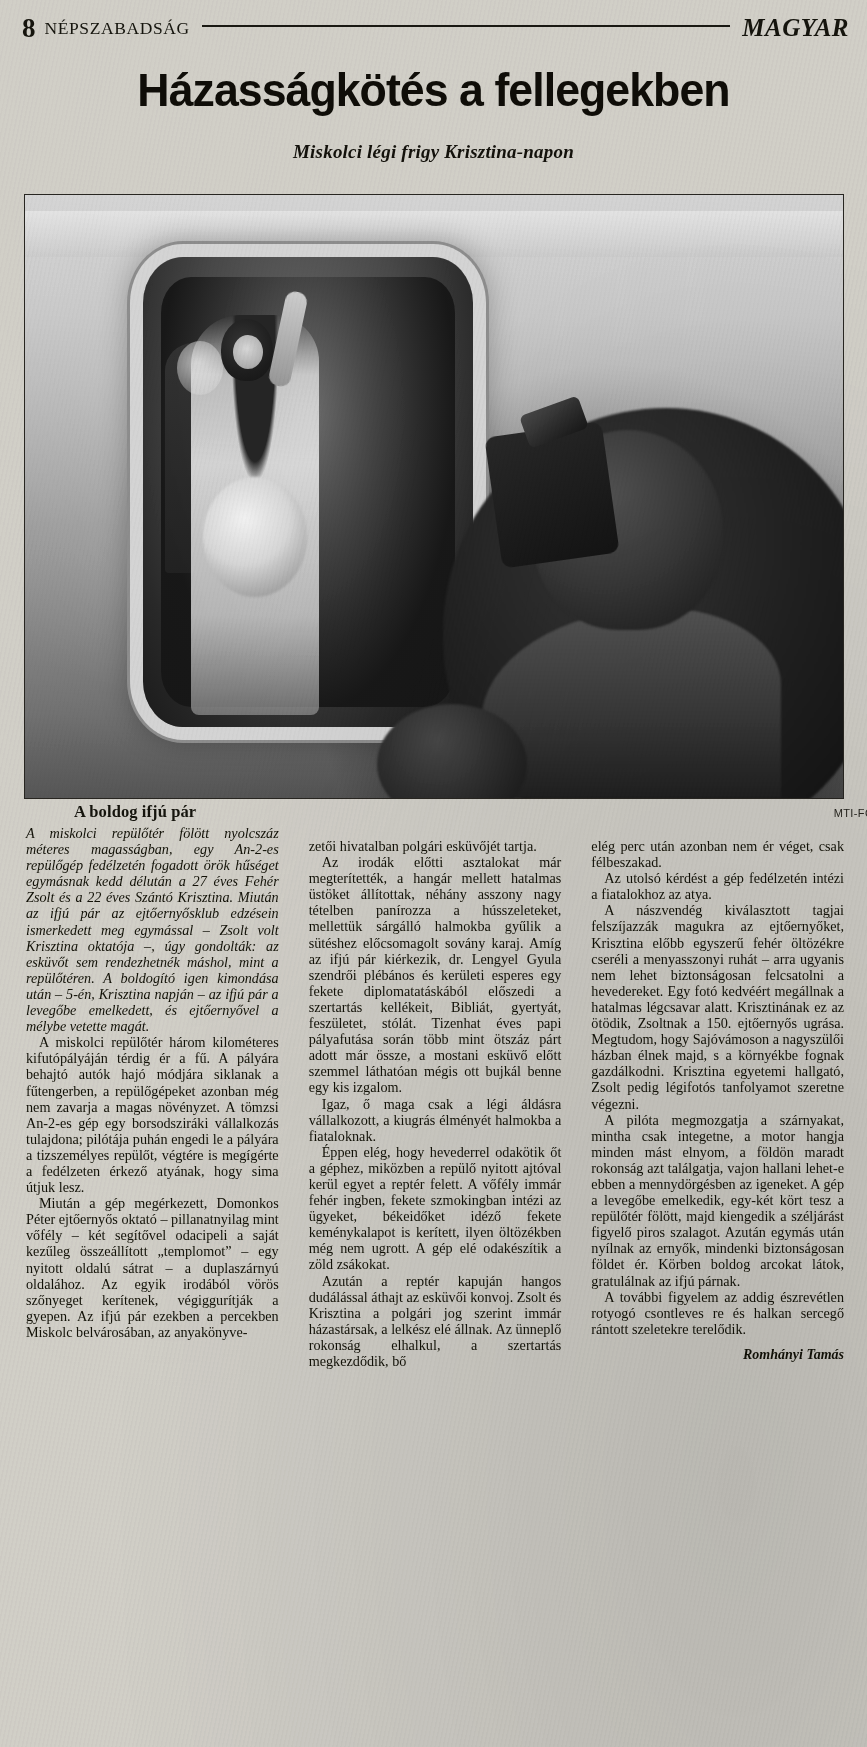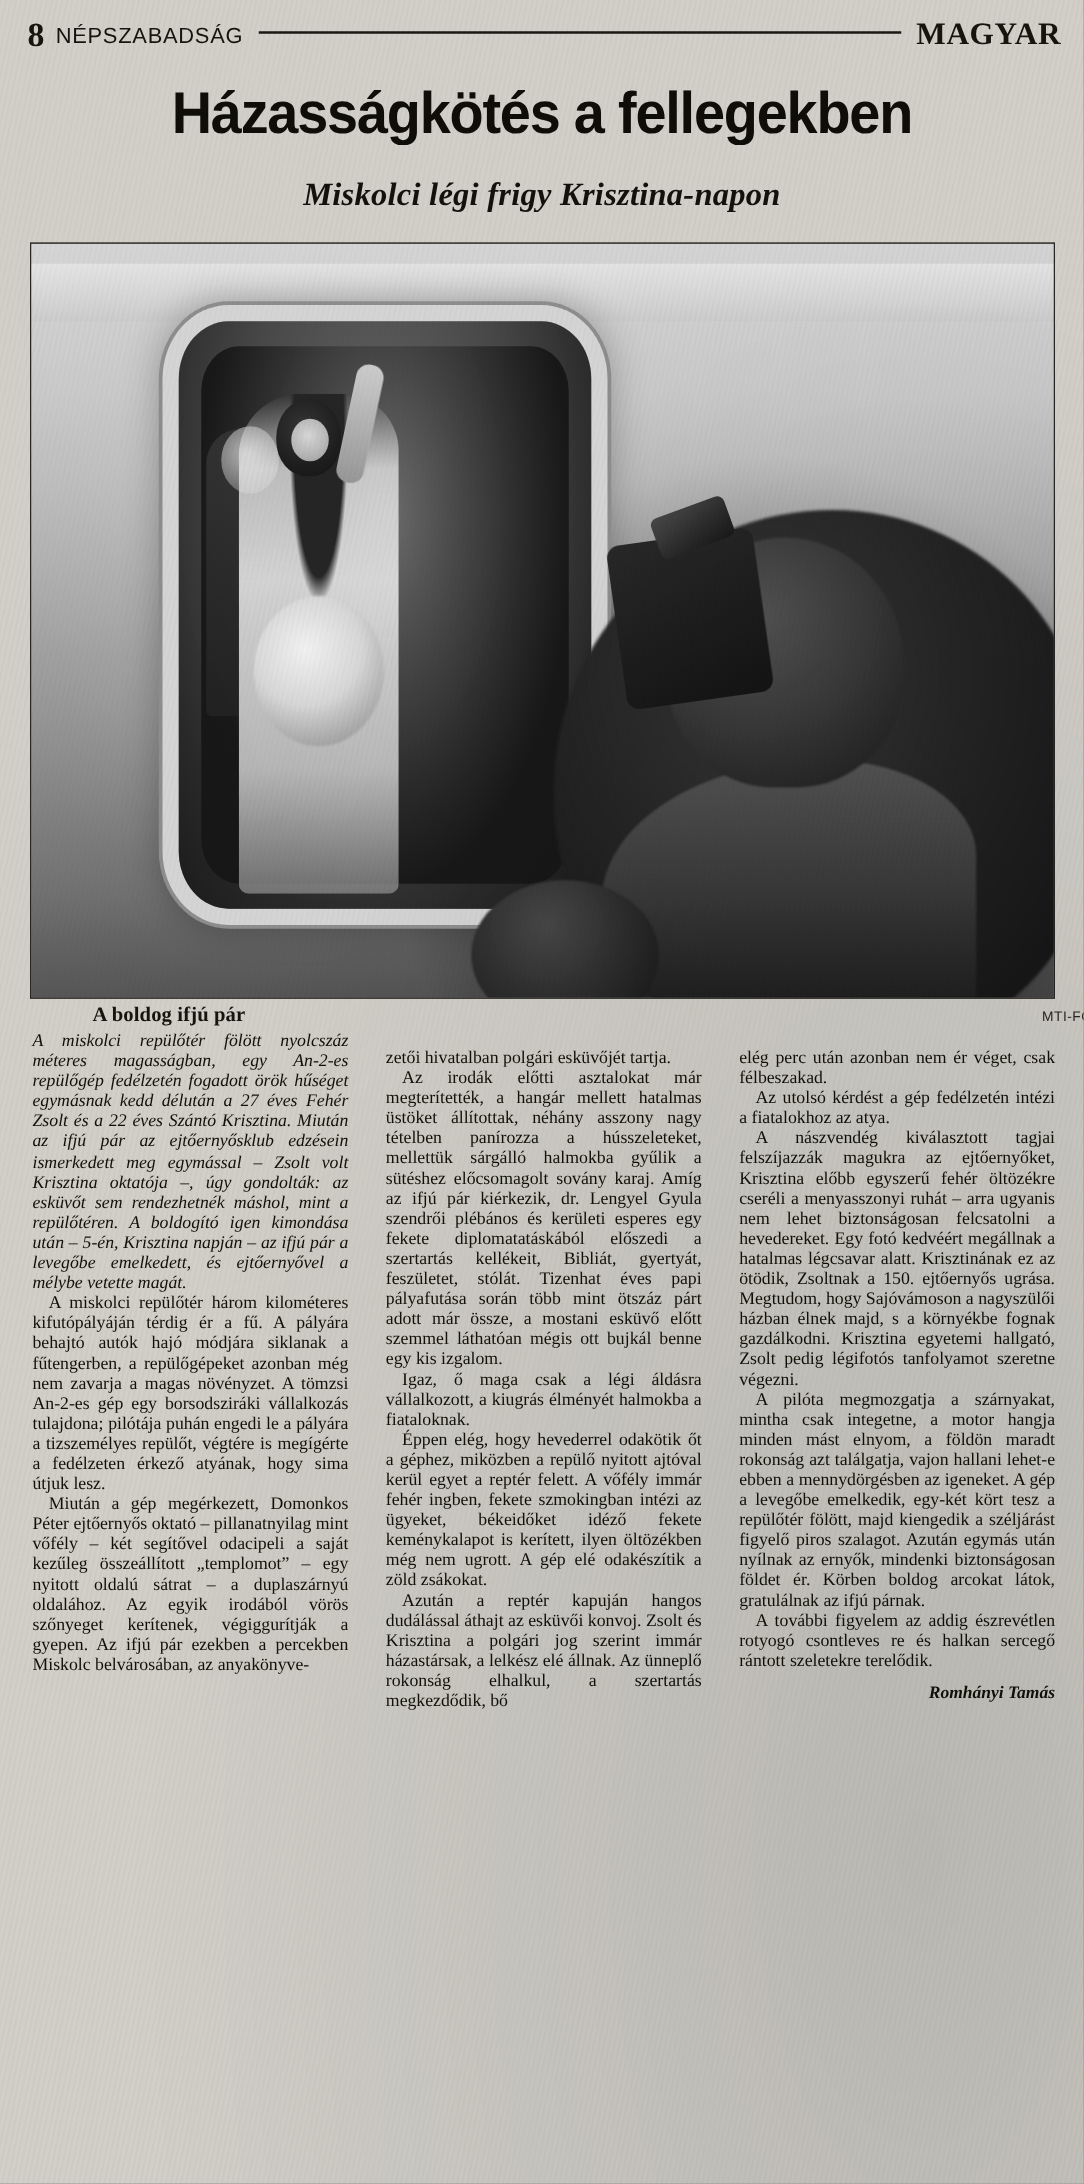--- a/index.html
+++ b/index.html
@@ -44,34 +44,35 @@
   }
   .folio {
     font-family: "Liberation Serif", serif;
     font-size: 27px;
     font-weight: 700;
     letter-spacing: 0px;
     margin-right: 9px;
     line-height: 1;
   }
   .paper-name {
-    font-family: Liberation Sans, sans-serif;
+    font-family: Liberation Serif, serif;
     font-size: 17.5px;
     letter-spacing: 0.6px;
     font-weight: 400;
     white-space: nowrap;
   }
   .rule-fill {
     flex: 1;
     height: 0;
     border-top: 2.4px solid #1b1a14;
     margin: 0 12px 5px 12px;
   }
   .section-name {
     font-family: "Liberation Serif", serif;
+    font-style: italic;
     font-weight: 700;
     font-size: 25px;
     letter-spacing: 0.5px;
     white-space: nowrap;
   }
 
   
   .headline {
     position: absolute;
     top: 62px;
@@ -87,21 +88,21 @@
   }
   .subhead {
     position: absolute;
     top: 141px;
     left: 0;
     width: 867px;
     text-align: center;
     font-family: "Liberation Serif", serif;
     font-style: italic;
     font-weight: 700;
-    font-size: 26px;
+    font-size: 19px;
     letter-spacing: 0.2px;
     color: #15130d;
   }
 
   
   .photo-wrap {
     position: absolute;
     top: 194px;
     left: 24px;
     width: 818px;

